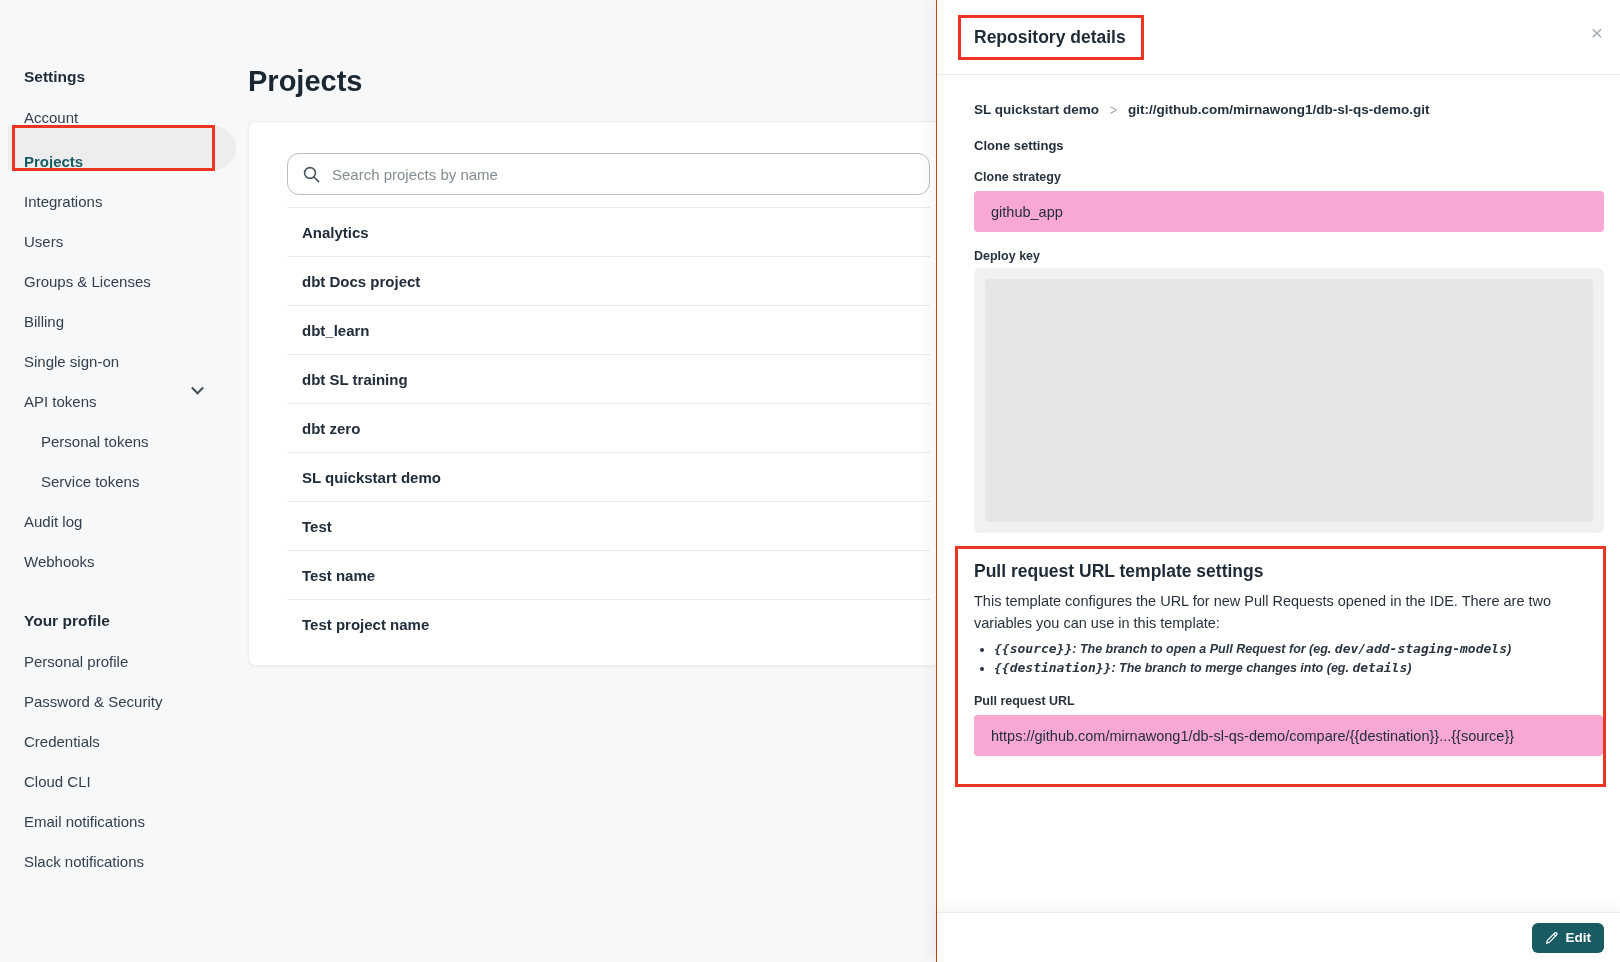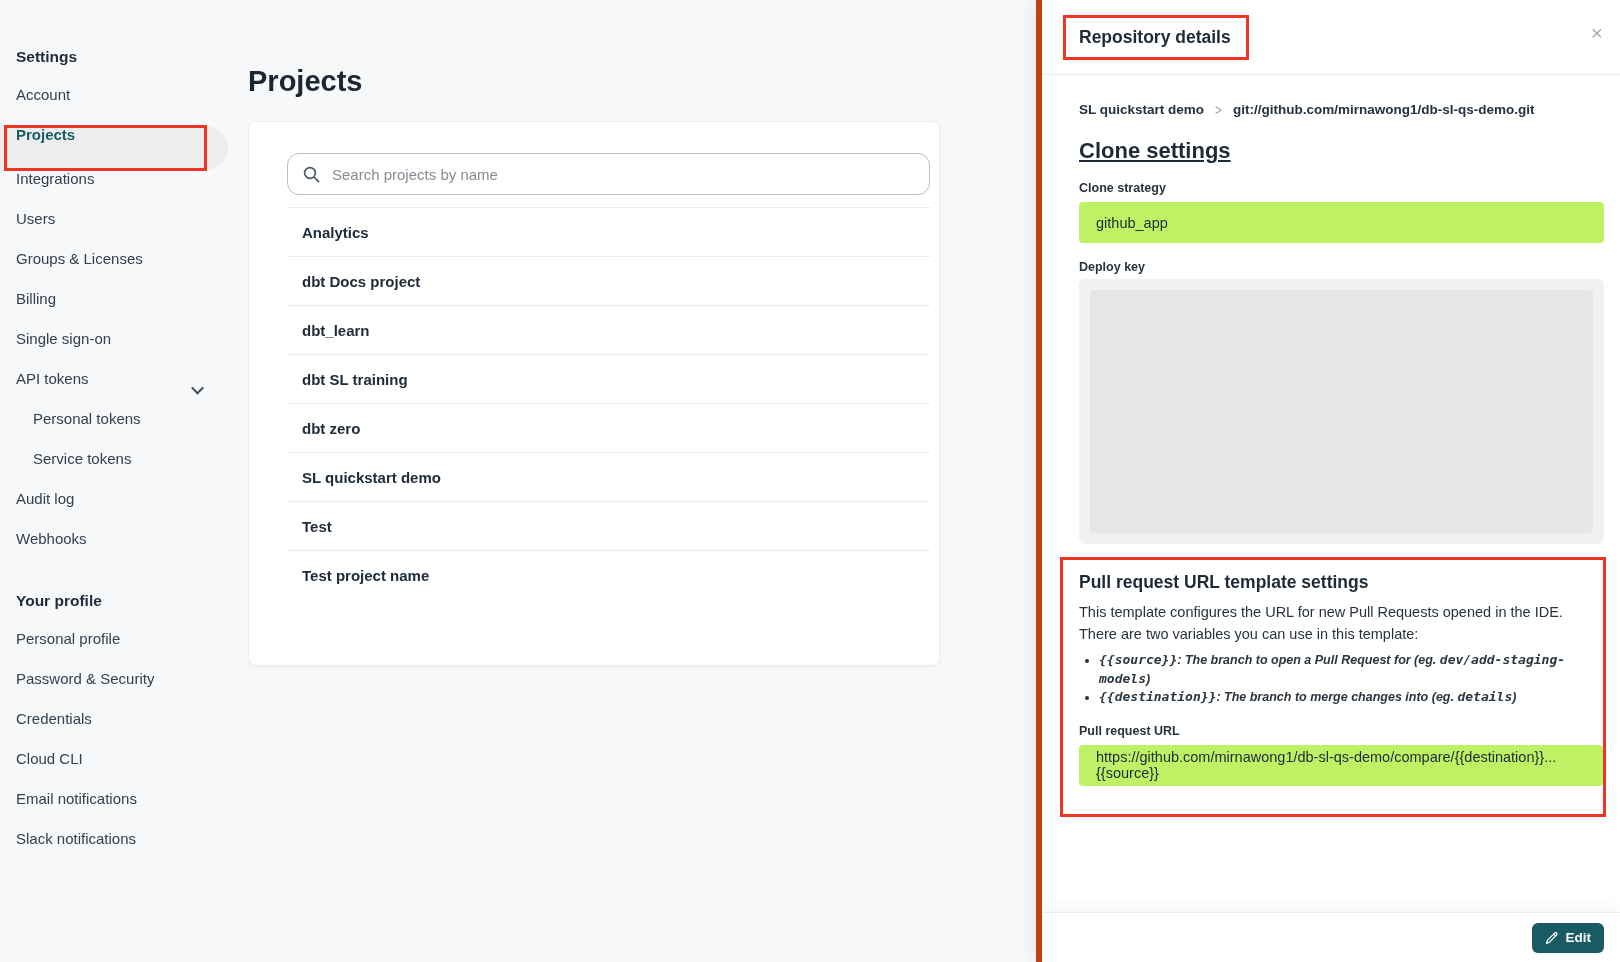--- a/index.html
+++ b/index.html
@@ -4,21 +4,21 @@
 <style>
   * { box-sizing: border-box; }
   html,body { margin:0; padding:0; }
   body {
     width:1620px; height:962px; position:relative; overflow:hidden;
     background:#f7f8fa; font-family:"Liberation Sans", sans-serif; color:#212b36;
   }
 
   
   .sidebar { position:absolute; left:0; top:0; width:232px; padding-top:48px; z-index:2; }
-  .nav-row { position:relative; display:flex; align-items:flex-start; padding-left:16px; cursor:pointer; }
+  .nav-row { position:relative; display:flex; align-items:flex-end; padding-left:16px; cursor:pointer;margin-left:8px; }
   .nav-heading { height:38px; font-weight:bold; font-size:15.5px; color:#1f2c3a; cursor:default; }
   .nav-heading.spaced { margin-top:22px; }
   .nav-item { height:40px; font-size:15px; color:#33414f; }
   .nav-item.sub { padding-left:33px; }
   .nav-item.selected {
     background:#ededee; border-radius:0 24px 24px 0; width:228px; height:44px;
     color:#175d64; font-weight:bold;
   }
   .ann-side { display:none; position:absolute; left:4px; right:21px; top:-1px; bottom:-1px;
     border:3px solid #ee3524; pointer-events:none; }
@@ -47,36 +47,36 @@
   }
   .searchbox input::placeholder { color:#848c94; opacity:1; }
   .rows { margin-top:12px; width:643px; }
   .project-row {
     height:49px; display:flex; align-items:center; padding-left:15px;
     border-top:1px solid #e9ebee; font-weight:bold; font-size:15px; color:#212d3a; cursor:pointer;
   }
 
   
   .panel {
-    position:absolute; top:0; right:0; width:584px; height:962px; background:#fff;
-    border-left:6px solid #c2410c; box-shadow:-6px 0 14px rgba(30,40,50,.05); z-index:10;
+    position:absolute; top:0; right:0; width:684px; height:962px; background:#fff;
+    border-left:1px solid #c2410c; box-shadow:-6px 0 14px rgba(30,40,50,.05); z-index:10;
   }
   .panel-header { height:75px; border-bottom:1px solid #e9ebee; display:flex; align-items:center;
     padding:0 22px 0 37px; position:relative; }
   .ann-title { border:3px solid #ee3524; padding:9px 15px 9px 13px; display:inline-block; margin-left:-16px; }
   .panel-title { font-size:17.5px; font-weight:bold; color:#1e2a36; white-space:nowrap; }
   .close-x { position:absolute; right:17px; top:22px; font-size:21px; color:#a6adb5;
     cursor:pointer; line-height:1; font-weight:normal; }
   .panel-body { padding:27px 16px 0 37px; }
   .breadcrumb { display:flex; align-items:center; gap:11px; font-size:13.5px; font-weight:bold; color:#24313f; }
   .crumb-sep { color:#98a0a8; font-size:12px; font-weight:normal; transform:scaleY(1.2); }
-  .section-h { font-size:22px; font-weight:bold; color:#1e2a36; margin-top:21px;text-decoration:underline; }
+  .section-h { font-size:13px; font-weight:bold; color:#1e2a36; margin-top:21px; }
   .field-label { font-size:12.5px; font-weight:bold; color:#29333d; margin-top:17px; }
   .field {
-    margin-top:7px; height:41px; background:#bef264; border-radius:4px;
+    margin-top:7px; height:41px; background:#f9a8d4; border-radius:4px;
     display:flex; align-items:center; padding-left:17px; font-size:14.5px; color:#232e39;
   }
   .deploy-box { margin-top:5px; height:265px; background:#f0f1f3; border-radius:6px; padding:11px; }
   .deploy-inner { height:243px; background:#e4e6e8; border-radius:4px; }
   .pr-section {
     margin:13px -2px 0 -19px; border:3px solid #ee3524; background:#fff;
     padding:12px 0 28px 16px;
   }
   .pr-title { font-size:17.5px; font-weight:bold; color:#1e2a36; }
   .pr-desc { margin-top:8px; font-size:14.5px; line-height:22px; color:#28323d; padding-right:4px; }
@@ -254,20 +254,23 @@
       </div>
 
       <div class="project-row">
         <span>SL quickstart demo</span>
       </div>
 
       <div class="project-row">
         <span>Test</span>
       </div>
 
+      <div class="project-row">
+        <span>Test name</span>
+      </div>
 
       <div class="project-row">
         <span>Test project name</span>
       </div>
     </div>
 </div>
 
 <aside class="panel">
   <div class="panel-header">
     <span class="ann-title">

